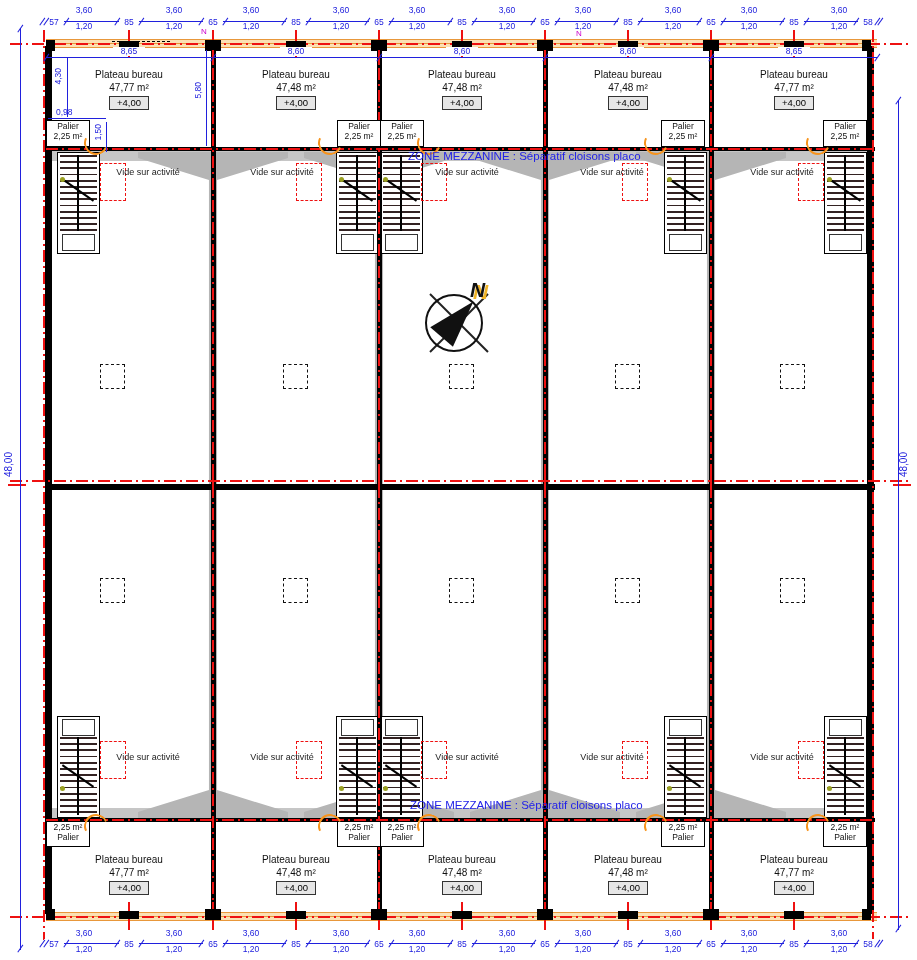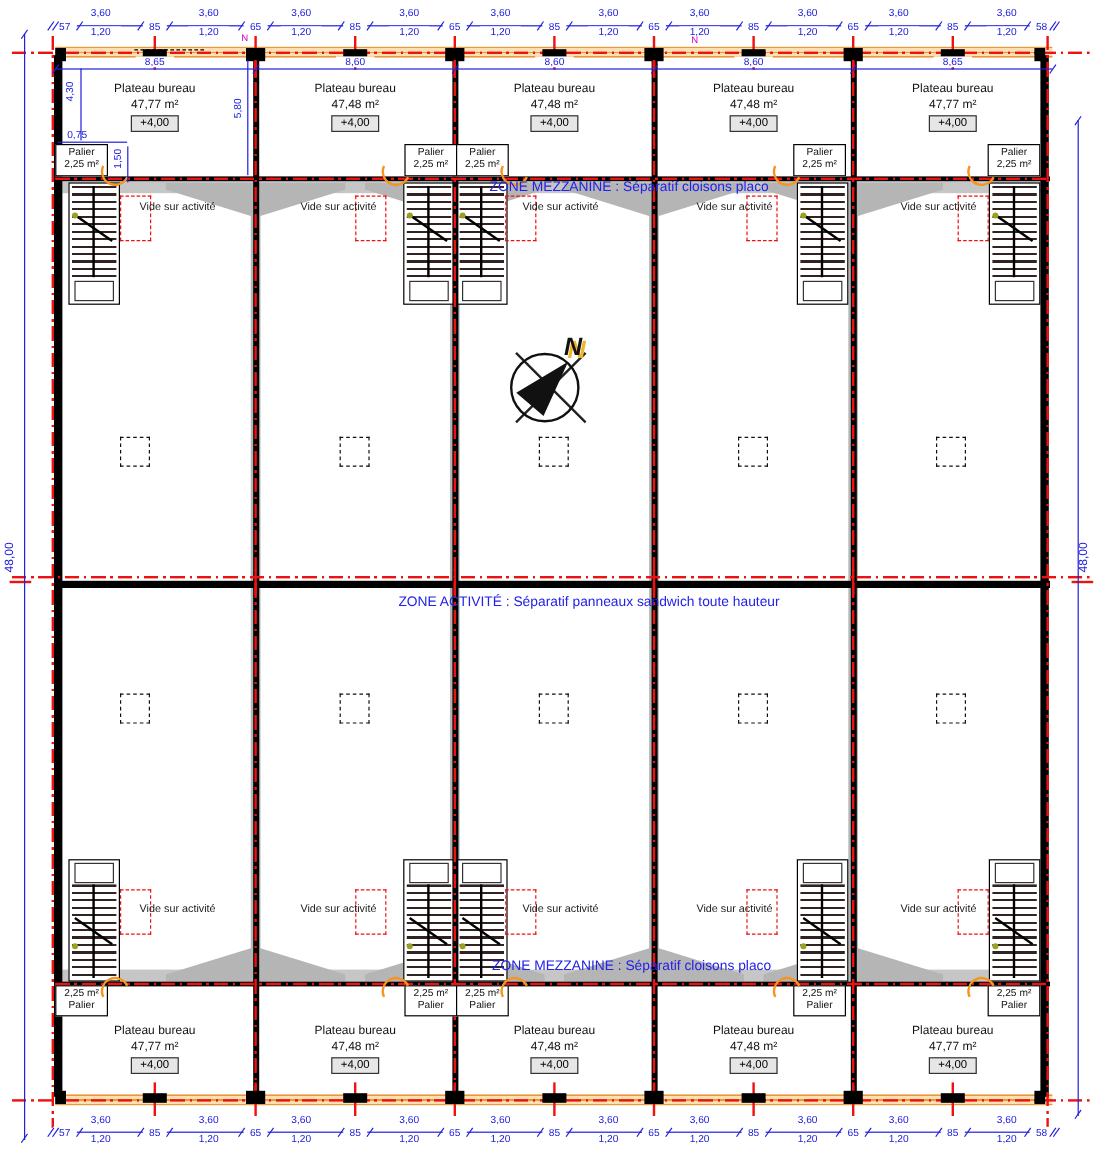--- a/index.html
+++ b/index.html
@@ -34,21 +34,20 @@
   .vlab{font-size:9px;color:#222;white-space:nowrap}
   .rot{writing-mode:vertical-rl;transform:rotate(180deg);font-size:10px}
   .ndl{height:2px;background:#222}
 </style>
 </head>
 <body>
 
 <div id="plan">
 
   <div class="c zone" style="left:408px;top:150px;z-index:8">ZONE MEZZANINE : Séparatif cloisons placo</div>
-  <div class="c zone" style="left:332px;top:496px;z-index:8">ZONE ACTIVITÉ : Séparatif  panneaux sandwich toute hauteur</div>
   <div class="c zone" style="left:410px;top:799px;z-index:8">ZONE MEZZANINE : Séparatif cloisons placo</div>
 
   <div class="c txt blue rot" style="left:4px;top:452px;z-index:8">48,00</div>
   <div class="c txt blue rot" style="left:899px;top:452px;z-index:8">48,00</div>
 
   <div class="c" style="left:414px;top:286px;width:90px;height:80px;z-index:8">
     <div class="c ndl" style="left:4px;top:36px;width:82px;transform:rotate(-45deg)"></div>
     <div class="c ndl" style="left:4px;top:36px;width:82px;transform:rotate(45deg)"></div>
     <div class="c" style="left:11px;top:8px;width:58px;height:58px;border:2.5px solid #111;border-radius:50%"></div>
     <div class="c" style="left:13px;top:10px;width:54px;height:54px;clip-path:polygon(86% 10%,6% 58%,48% 94%);background:#111"></div>
@@ -57,21 +56,21 @@
   </div>
 
   <div class="c" style="left:201px;top:27px;font-size:8px;color:#c0c;z-index:8">N</div>
   <div class="c" style="left:576px;top:29px;font-size:8px;color:#c0c;z-index:8">N</div>
 
   <div class="c bline" style="left:67px;top:57px;width:1.4px;height:60px;z-index:7"></div>
   <div class="c txt blue rot" style="left:54px;top:68px;font-size:8.5px;z-index:7">4,30</div>
   <div class="c bline" style="left:206px;top:50px;width:1.4px;height:96px;z-index:7"></div>
   <div class="c txt blue rot" style="left:194px;top:82px;font-size:8.5px;z-index:7">5,80</div>
   <div class="c bline" style="left:48px;top:118px;width:58px;height:1.4px;z-index:7"></div>
-  <div class="c txt blue" style="left:56px;top:108px;font-size:8.5px;z-index:7">0,75</div>
+  <div class="c txt blue" style="left:56px;top:108px;font-size:8.5px;z-index:7">0,98</div>
   <div class="c bline" style="left:106px;top:122px;width:1.4px;height:30px;z-index:7"></div>
   <div class="c txt blue rot" style="left:94px;top:124px;font-size:8.5px;z-index:7">1,50</div>
 
   <div class="c" style="left:112px;top:41px;width:58px;height:0;border-top:1.8px dashed #000;z-index:6"></div>
 <div class="c graylt" style="left: 52px; top: 151px; width: 816px; height: 10px; z-index: 1;"></div>
     <div class="c graylt" style="left: 52px; top: 808px; width: 816px; height: 10px; z-index: 1;"></div>
     <div class="c gray" style="left: 138px; top: 152px; width: 150px; height: 334px; z-index: 1; clip-path: polygon(0% 0%, 100% 0%, 100% 1.8%, 52.7% 8.4%, 52.7% 100%, 47.3% 100%, 47.3% 8.4%, 0% 1.8%);"></div>
     <div class="c gray" style="left: 138px; top: 486px; width: 150px; height: 332px; z-index: 1; clip-path: polygon(47.3% 0%, 52.7% 0%, 52.7% 91.6%, 100% 98.2%, 100% 100%, 0% 100%, 0% 98.2%, 47.3% 91.6%);"></div>
     <div class="c gray" style="left: 304px; top: 152px; width: 150px; height: 334px; z-index: 1; clip-path: polygon(0% 0%, 100% 0%, 100% 1.8%, 52.7% 8.4%, 52.7% 100%, 47.3% 100%, 47.3% 8.4%, 0% 1.8%);"></div>
     <div class="c gray" style="left: 304px; top: 486px; width: 150px; height: 332px; z-index: 1; clip-path: polygon(47.3% 0%, 52.7% 0%, 52.7% 91.6%, 100% 98.2%, 100% 100%, 0% 100%, 0% 98.2%, 47.3% 91.6%);"></div>

